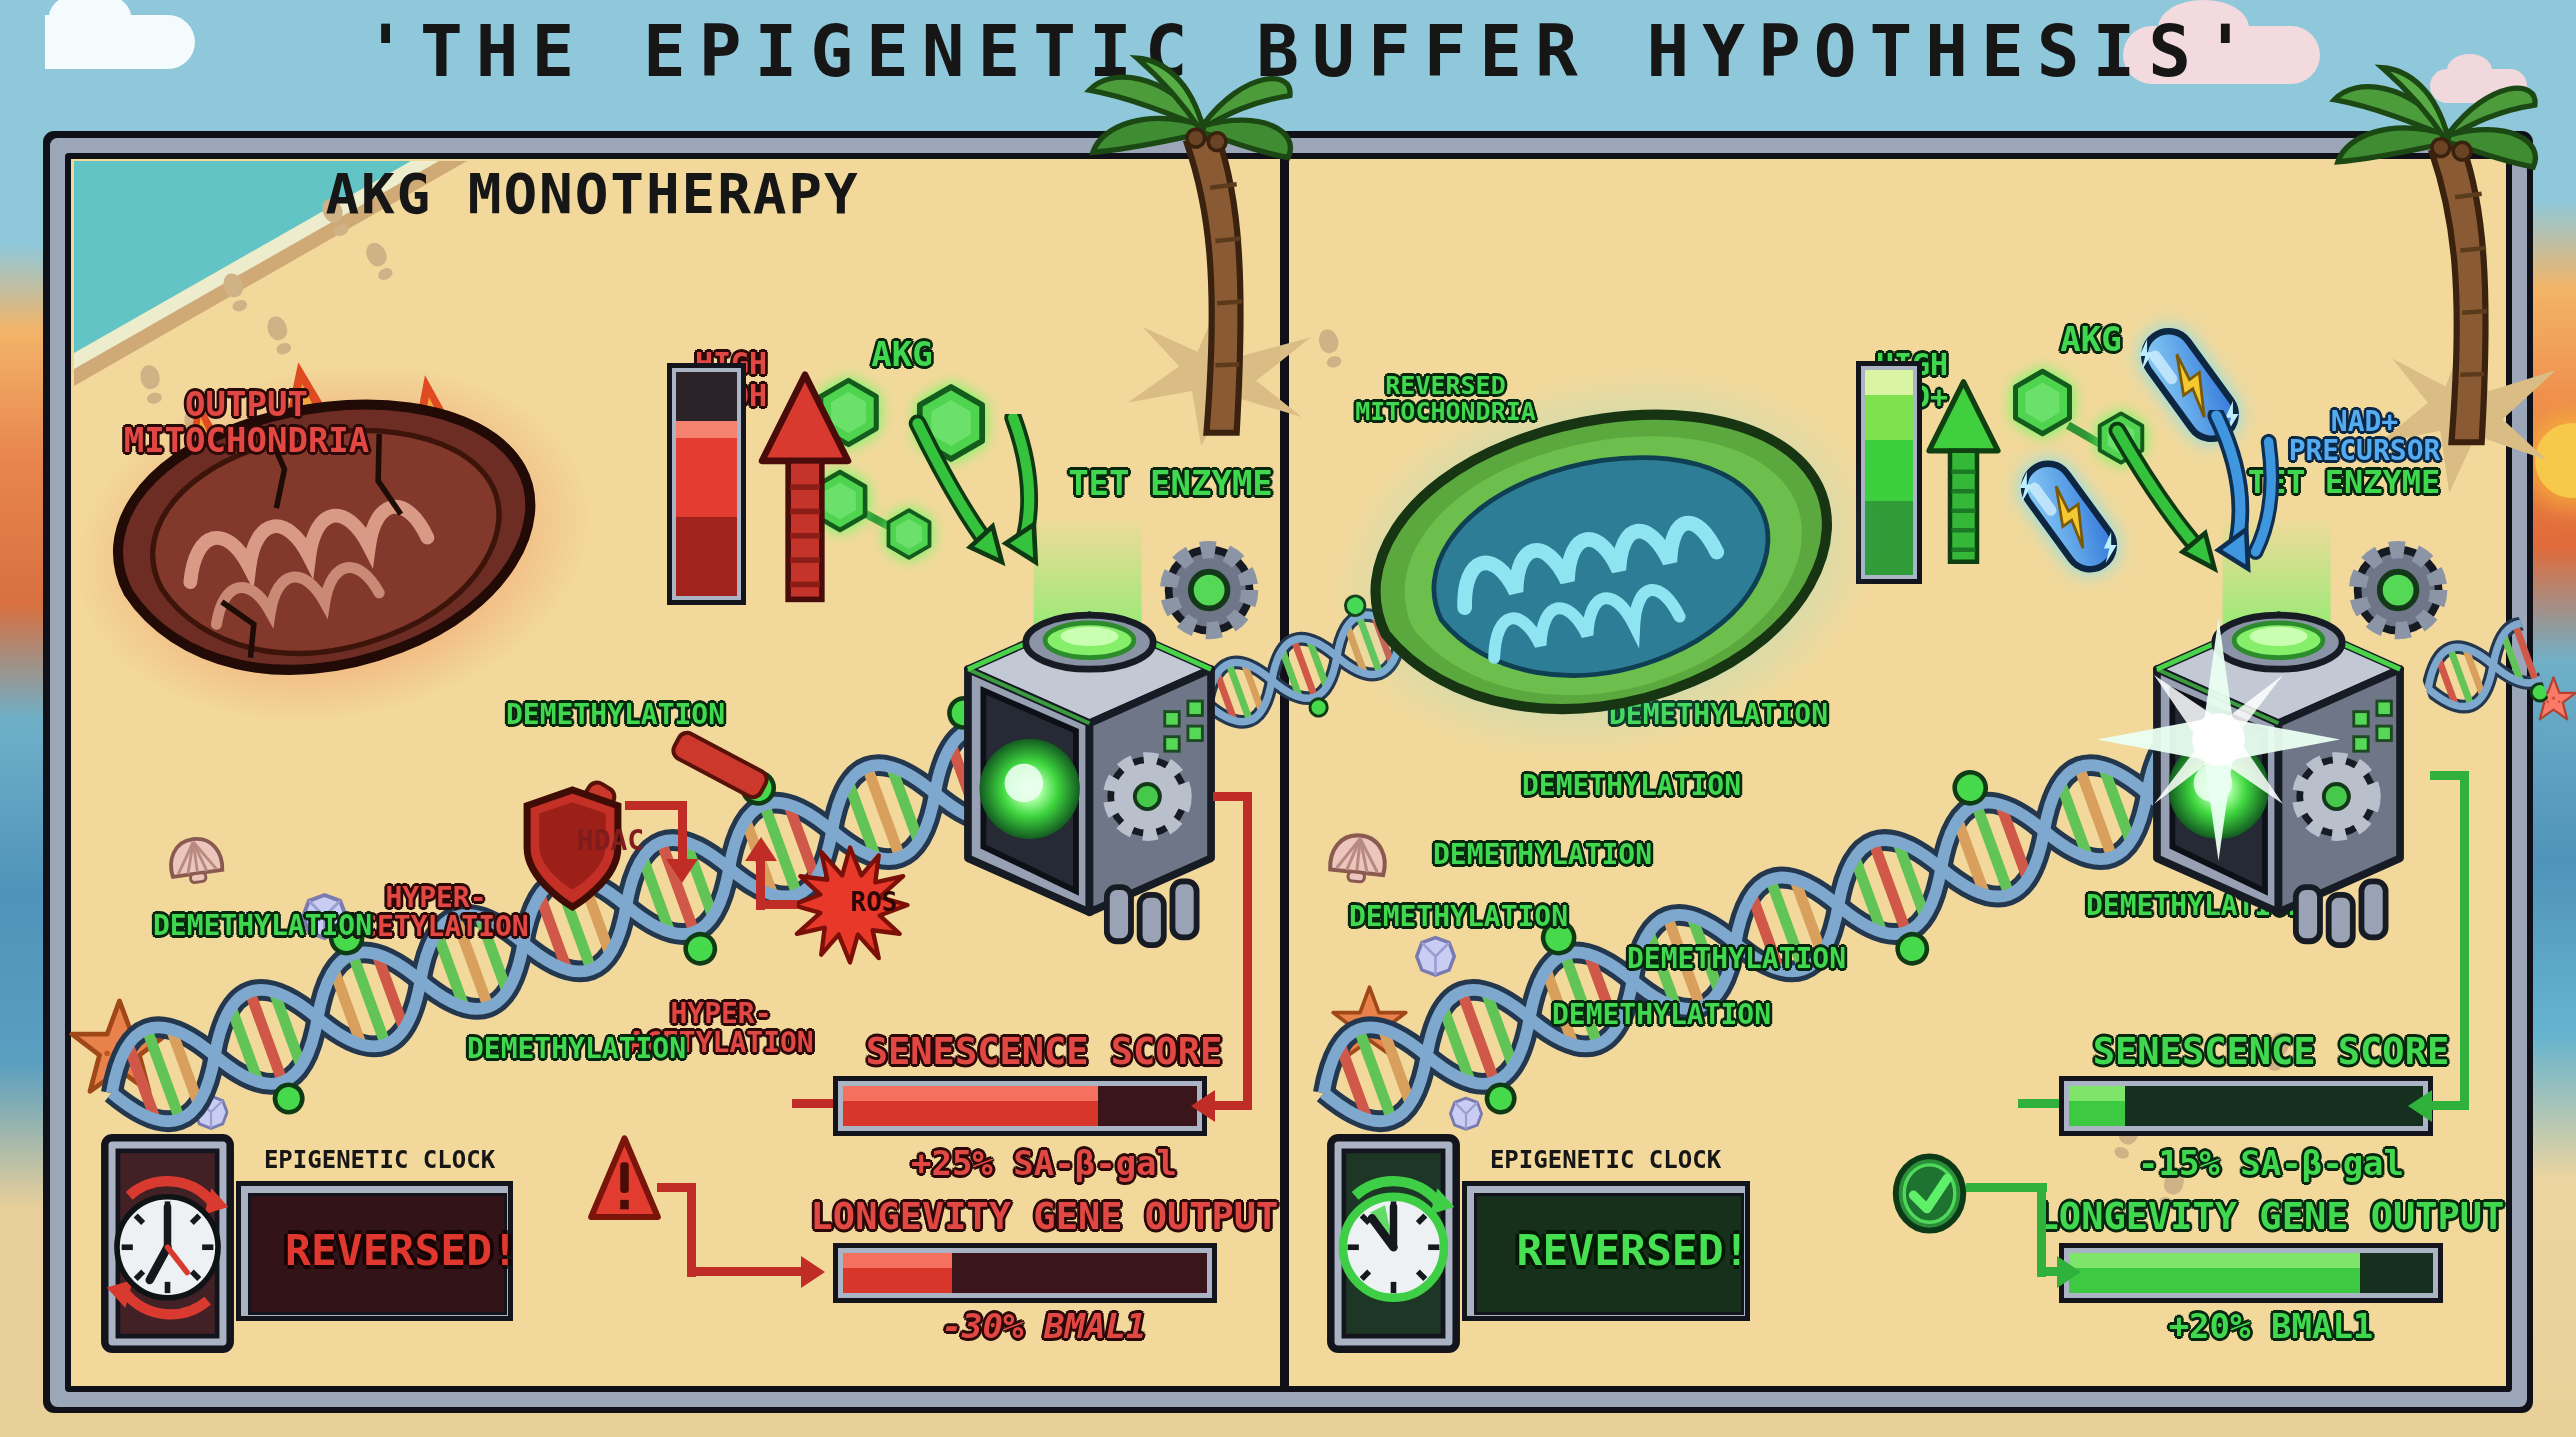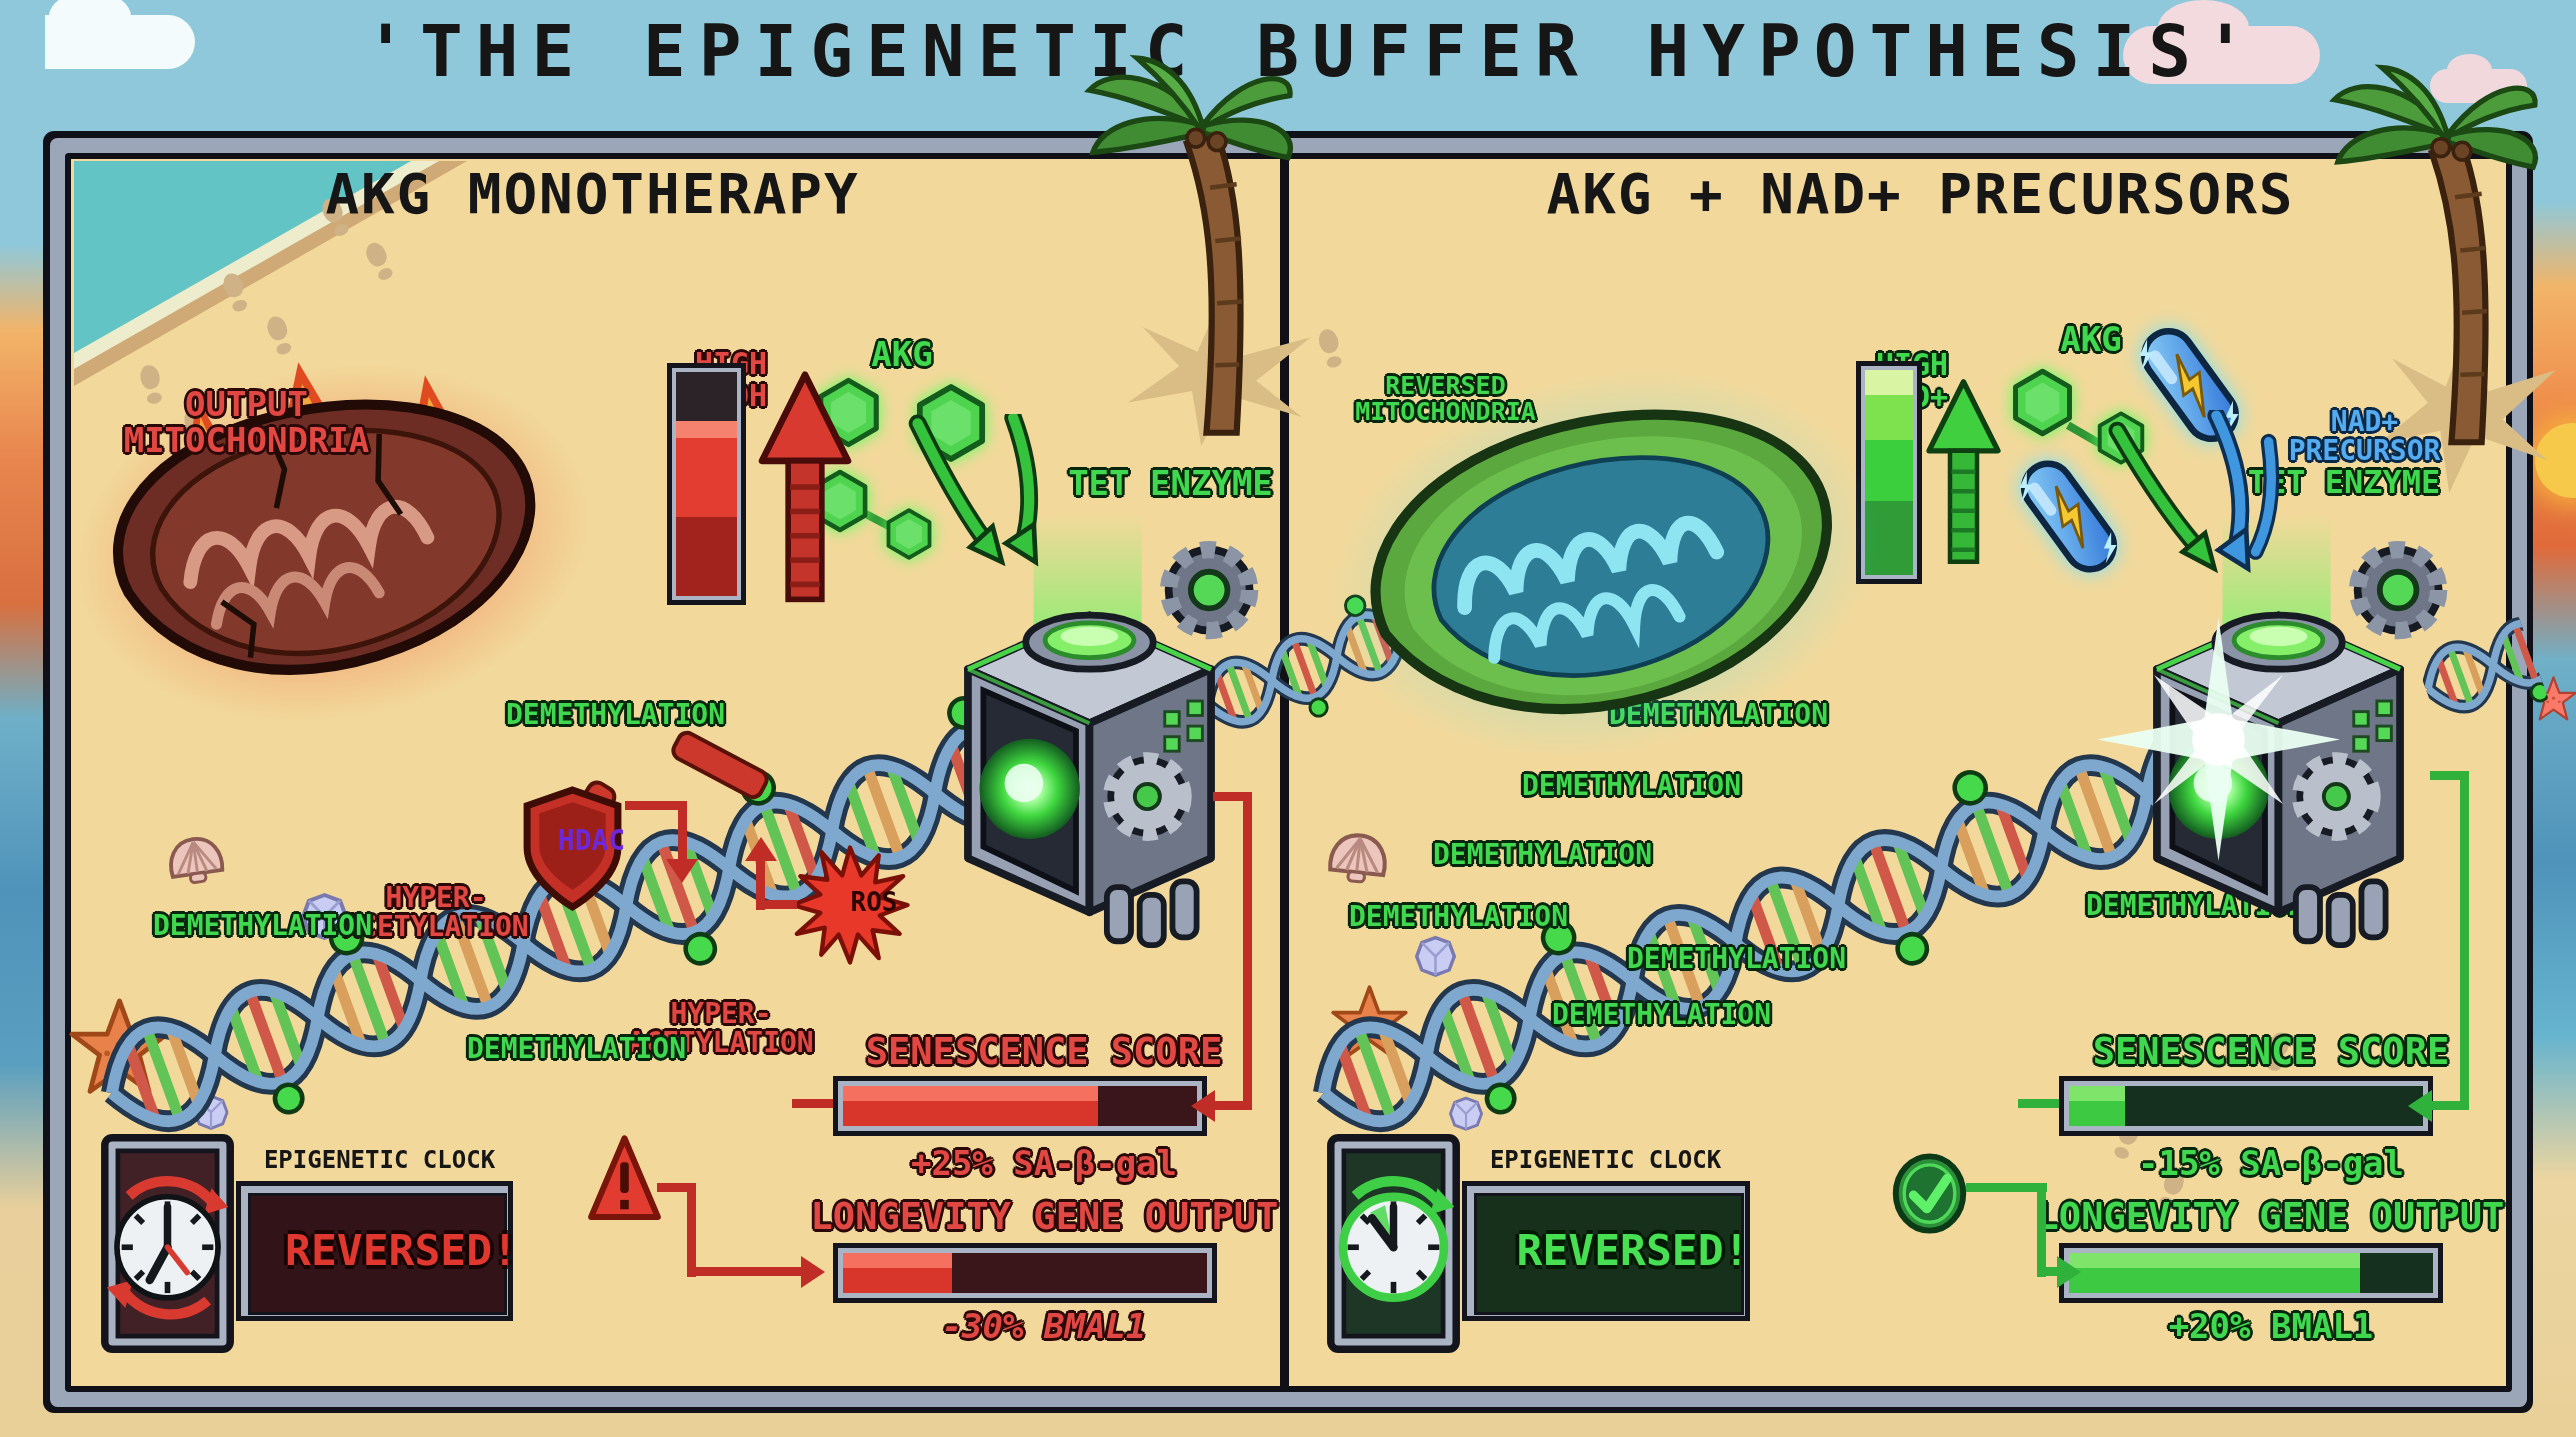--- a/index.html
+++ b/index.html
@@ -294,21 +294,21 @@
     <svg width="711" height="139" style="position:absolute;left:-7.5px;top:1.9px" viewBox="0 0 760 148">
         <use href="#dna-helix" width="760" height="148"></use>
       </svg>
   </div>
 
   <div class="t green" style="left:470px;top:700px;width:243px;font-size:28px;">DEMETHYLATION</div>
   <svg class="abs" style="left:520px;top:783px;width:105px;height:131px" viewBox="0 0 120 150">
     <path d="M60,8 L112,26 V74 C112,112 60,142 60,142 C60,142 8,112 8,74 V26 Z" fill="#c42f26" stroke="#3f0c06" stroke-width="8"></path>
     <path d="M60,22 L98,35 V72 C98,100 60,122 60,122 C60,122 22,100 22,72 V35 Z" fill="#9c1f18"></path>
   </svg>
-  <div class="t black" style="left:524px;top:826px;width:87px;font-size:28px;color:#6d28d9;">HDAC</div>
+  <div class="t black" style="left:543px;top:826px;width:87px;font-size:28px;color:#7f1d1d;">HDAC</div>
   <div class="line" style="left:625px;top:801px;width:62px;height:9.4px;background:#bf2d26;"></div>
   <div class="line" style="left:678px;top:801px;width:9.4px;height:60px;background:#bf2d26;"></div>
   <div class="abs" style="left:666px;top:859px;width:0;height:0;border-style:solid;border-width:24px 16px 0 16px;border-color:#bf2d26 transparent transparent transparent;"></div>
 
   <div class="t red" style="left:309px;top:824px;width:206px;font-size:28px;">
     <span>HYPER-</span><span>ACETYLATION</span>
   </div>
   <div class="t green" style="left:117px;top:911px;width:243px;font-size:28px;">DEMETHYLATION</div>
 
   <svg class="abs" style="left:789px;top:844px;width:122px;height:122px" viewBox="0 0 140 140">
@@ -469,21 +469,20 @@
     <path d="M60,240 C40,160 115,86 235,66 C375,42 520,88 550,172 C576,245 505,335 375,360 C230,388 105,330 60,240 Z" transform="translate(38,30) scale(0.88)" fill="#6cbf4c"></path>
     <path d="M60,240 C40,160 115,86 235,66 C375,42 520,88 550,172 C576,245 505,335 375,360 C230,388 105,330 60,240 Z" transform="translate(78,60) scale(0.74)" fill="#2e7d97" stroke="#0f3f52" stroke-width="7"></path>
     <path d="M150,230 C160,175 195,172 208,225 C220,172 252,172 265,225 C278,172 310,172 322,225 C335,175 365,175 378,228 C390,178 418,178 430,228" fill="none" stroke="#8fe4f2" stroke-width="16" stroke-linecap="round"></path>
     <path d="M170,290 C182,240 210,240 222,287 C234,240 262,240 274,287 C286,240 314,240 326,287 C338,242 364,242 376,288" fill="none" stroke="#8fe4f2" stroke-width="13" stroke-linecap="round"></path>
   </svg>
   <div class="t green" style="left:1309px;top:320px;width:225px;font-size:25px;">
     <span>REVERSED</span><span>MITOCHONDRIA</span>
   </div>
 
   <div class="t black" style="left:71px;top:165px;width:995px;font-size:56px;letter-spacing:1.9px;">AKG MONOTHERAPY</div>
-  <div class="t black" style="left:1292px;top:165px;width:1209px;font-size:56px;letter-spacing:1.9px;">AKG + NAD+ PRECURSORS</div>
 
   <svg class="abs" style="left:101px;top:1134px;width:133px;height:219px" viewBox="0 0 142 234">
     <rect x="4" y="4" width="134" height="226" rx="8" fill="#a9b3c3" stroke="#14141c" stroke-width="8"></rect>
     <rect x="18" y="18" width="106" height="198" fill="#412026" stroke="#14141c" stroke-width="5"></rect>
     <path d="M30,66 A62,62 0 0 1 118,72" fill="none" stroke="#d93a30" stroke-width="11"></path>
     <polygon points="118,58 136,78 110,86" fill="#d93a30"></polygon>
     <path d="M114,178 A62,62 0 0 1 26,170" fill="none" stroke="#d93a30" stroke-width="11"></path>
     <polygon points="26,186 6,164 34,156" fill="#d93a30"></polygon>
     <circle cx="71" cy="121" r="54" fill="#edf1f3" stroke="#101316" stroke-width="6"></circle>
     <g stroke="#15181c" stroke-width="6">

